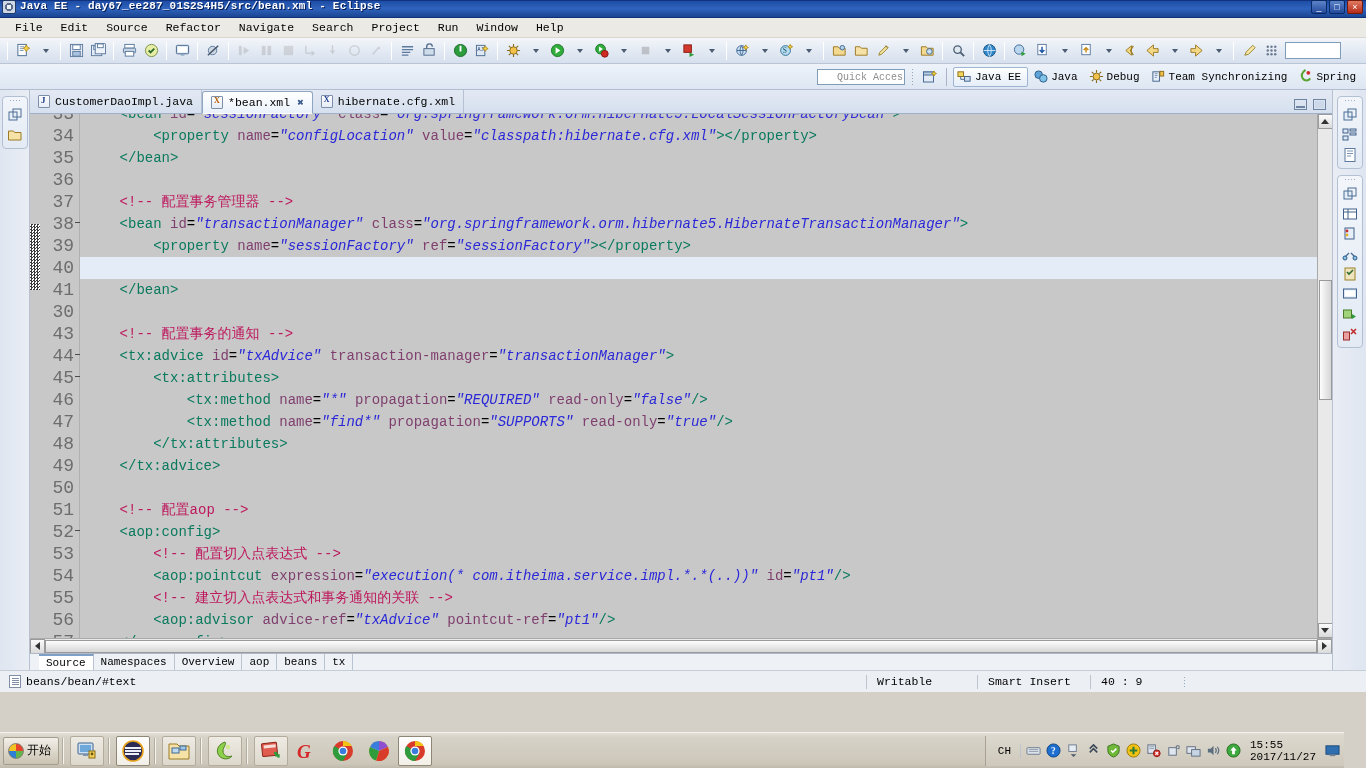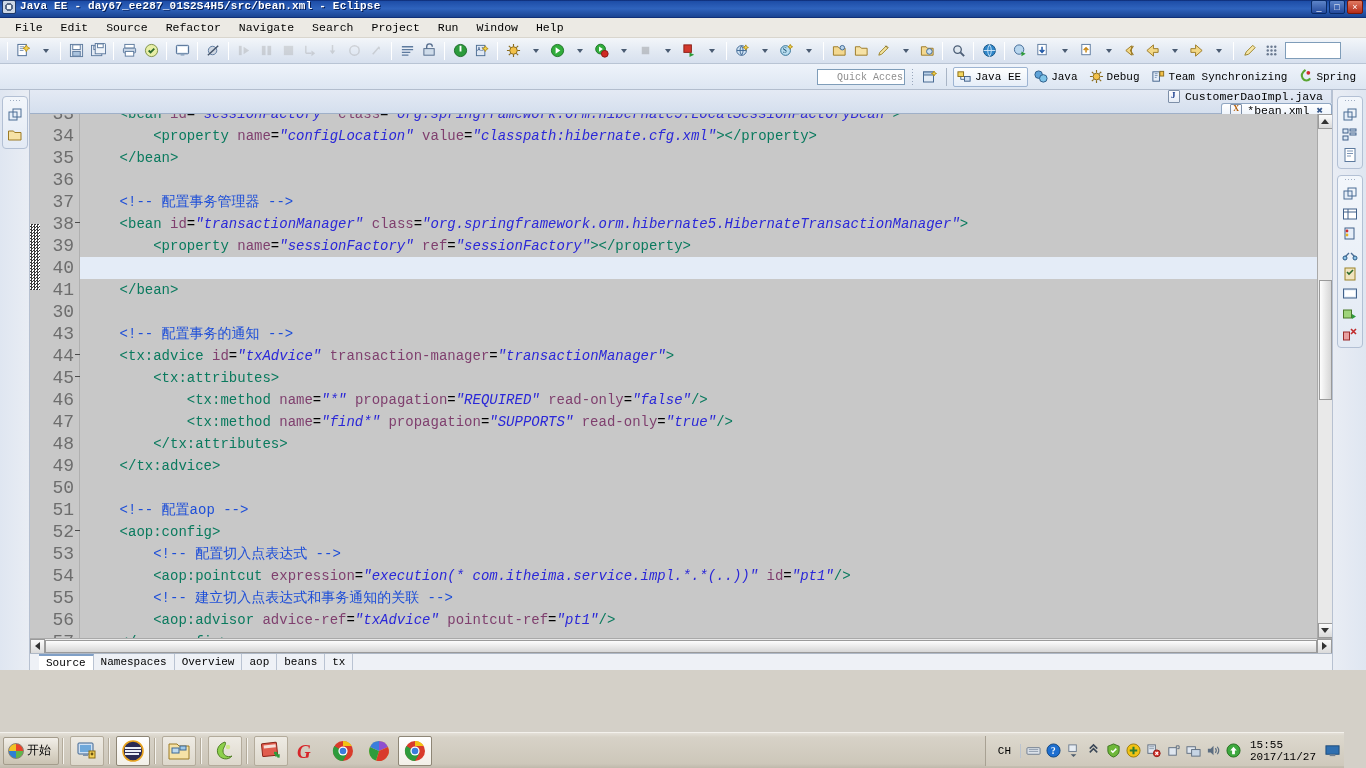--- a/index.html
+++ b/index.html
@@ -109,21 +109,21 @@
   .rightbar {
     width: 34px; background: linear-gradient(to left,#dfe6f1,#e9edf4);
     border-left:1px solid #b7c1d1; padding-top:4px;
   }
 
   .editor-wrap { flex:1; display:flex; flex-direction:column; min-width:0; }
 
   
   .tabrow {
     height: 24px; background: linear-gradient(to bottom,#e4eaf4,#d5dfee);
-    border-bottom: 1px solid #9fb0c8; display:flex; align-items:flex-end; position:relative;flex-direction:column;
+    border-bottom: 1px solid #9fb0c8; display:flex; align-items:flex-end; position:relative;
   }
   .tab {
     height:23px; display:flex; align-items:center; gap:5px; padding:0 8px;
     font-family:"Liberation Mono", monospace; font-size:11.5px; color:#000;
     border-right:1px solid #b6c2d4; white-space:nowrap;
   }
   .tab.active {
     background: linear-gradient(to bottom,#ffffff,#f4f8fd 55%, #eaf1fa);
     border:1px solid #8fa6c2; border-bottom:1px solid #ffffff;
     border-radius:3px 3px 0 0; margin-bottom:-1px;
@@ -161,21 +161,21 @@
     white-space:pre; color:#000; padding-left:6px;
   }
   .cl { height:22px; }
   .cl.cur { background:#e4ecf7; margin-left:-6px; padding-left:6px; }
   .cl.clip { color:#5a5fc8; opacity:.95; }
 
   
   .tg   { color:#0a7a5e; }            
   .at   { color:#7f3f6e; }            
   .vl   { color:#2a27d8; font-style:italic; }  
-  .cm   { color:#1d4ed8; }            
+  .cm   { color:#be185d; }            
   .eq   { color:#000000; }
 
   
   .vscroll {
     width:15px; background:#e9e9e9; border-left:1px solid #a9a9a9;
     display:flex; flex-direction:column; align-items:center;
   }
   .sbtn { width:15px; height:15px; background:linear-gradient(to bottom,#fbfbfb,#dadada);
           border:1px solid #9a9a9a; display:flex;align-items:center;justify-content:center; }
   .sthumb { width:13px; background:linear-gradient(to right,#fdfdfd,#d6d6d6);
@@ -800,20 +800,33 @@
             <path d="M10 8l4 2.5-4 2.5z" fill="#2f9b3c"></path>
           </svg>
         <svg class="sideico" viewBox="0 0 16 16">
             <rect x="1.5" y="6" width="6" height="8" fill="#e8a0a0" stroke="#9a2b2b"></rect>
             <path d="M9 3l5 5M14 3l-5 5" stroke="#c02b2b" stroke-width="1.6"></path>
           </svg>
       </div>
     </div>
   </div>
 
+  <div class="statusbar">
+    <span class="sb-doc-ico"></span>
+    <span class="sb-cell" style="padding-left:0;">beans/bean/#text</span>
+    <span style="flex:1;"></span>
+    <span class="sb-sep"></span>
+    <span class="sb-cell" style="min-width:110px;">Writable</span>
+    <span class="sb-sep"></span>
+    <span class="sb-cell" style="min-width:112px;">Smart Insert</span>
+    <span class="sb-sep"></span>
+    <span class="sb-cell" style="min-width:80px;">40 : 9</span>
+    <span class="sb-grip"></span>
+    <span style="width:180px;"></span>
+  </div>
 
   <div class="taskbar">
     <div class="startbtn">
       <span class="startico"></span>
       <span>开始</span>
     </div>
     <div class="tb-sep"></div>
 
     <div class="tbapp">
       <svg width="22" height="20" viewBox="0 0 22 20">

